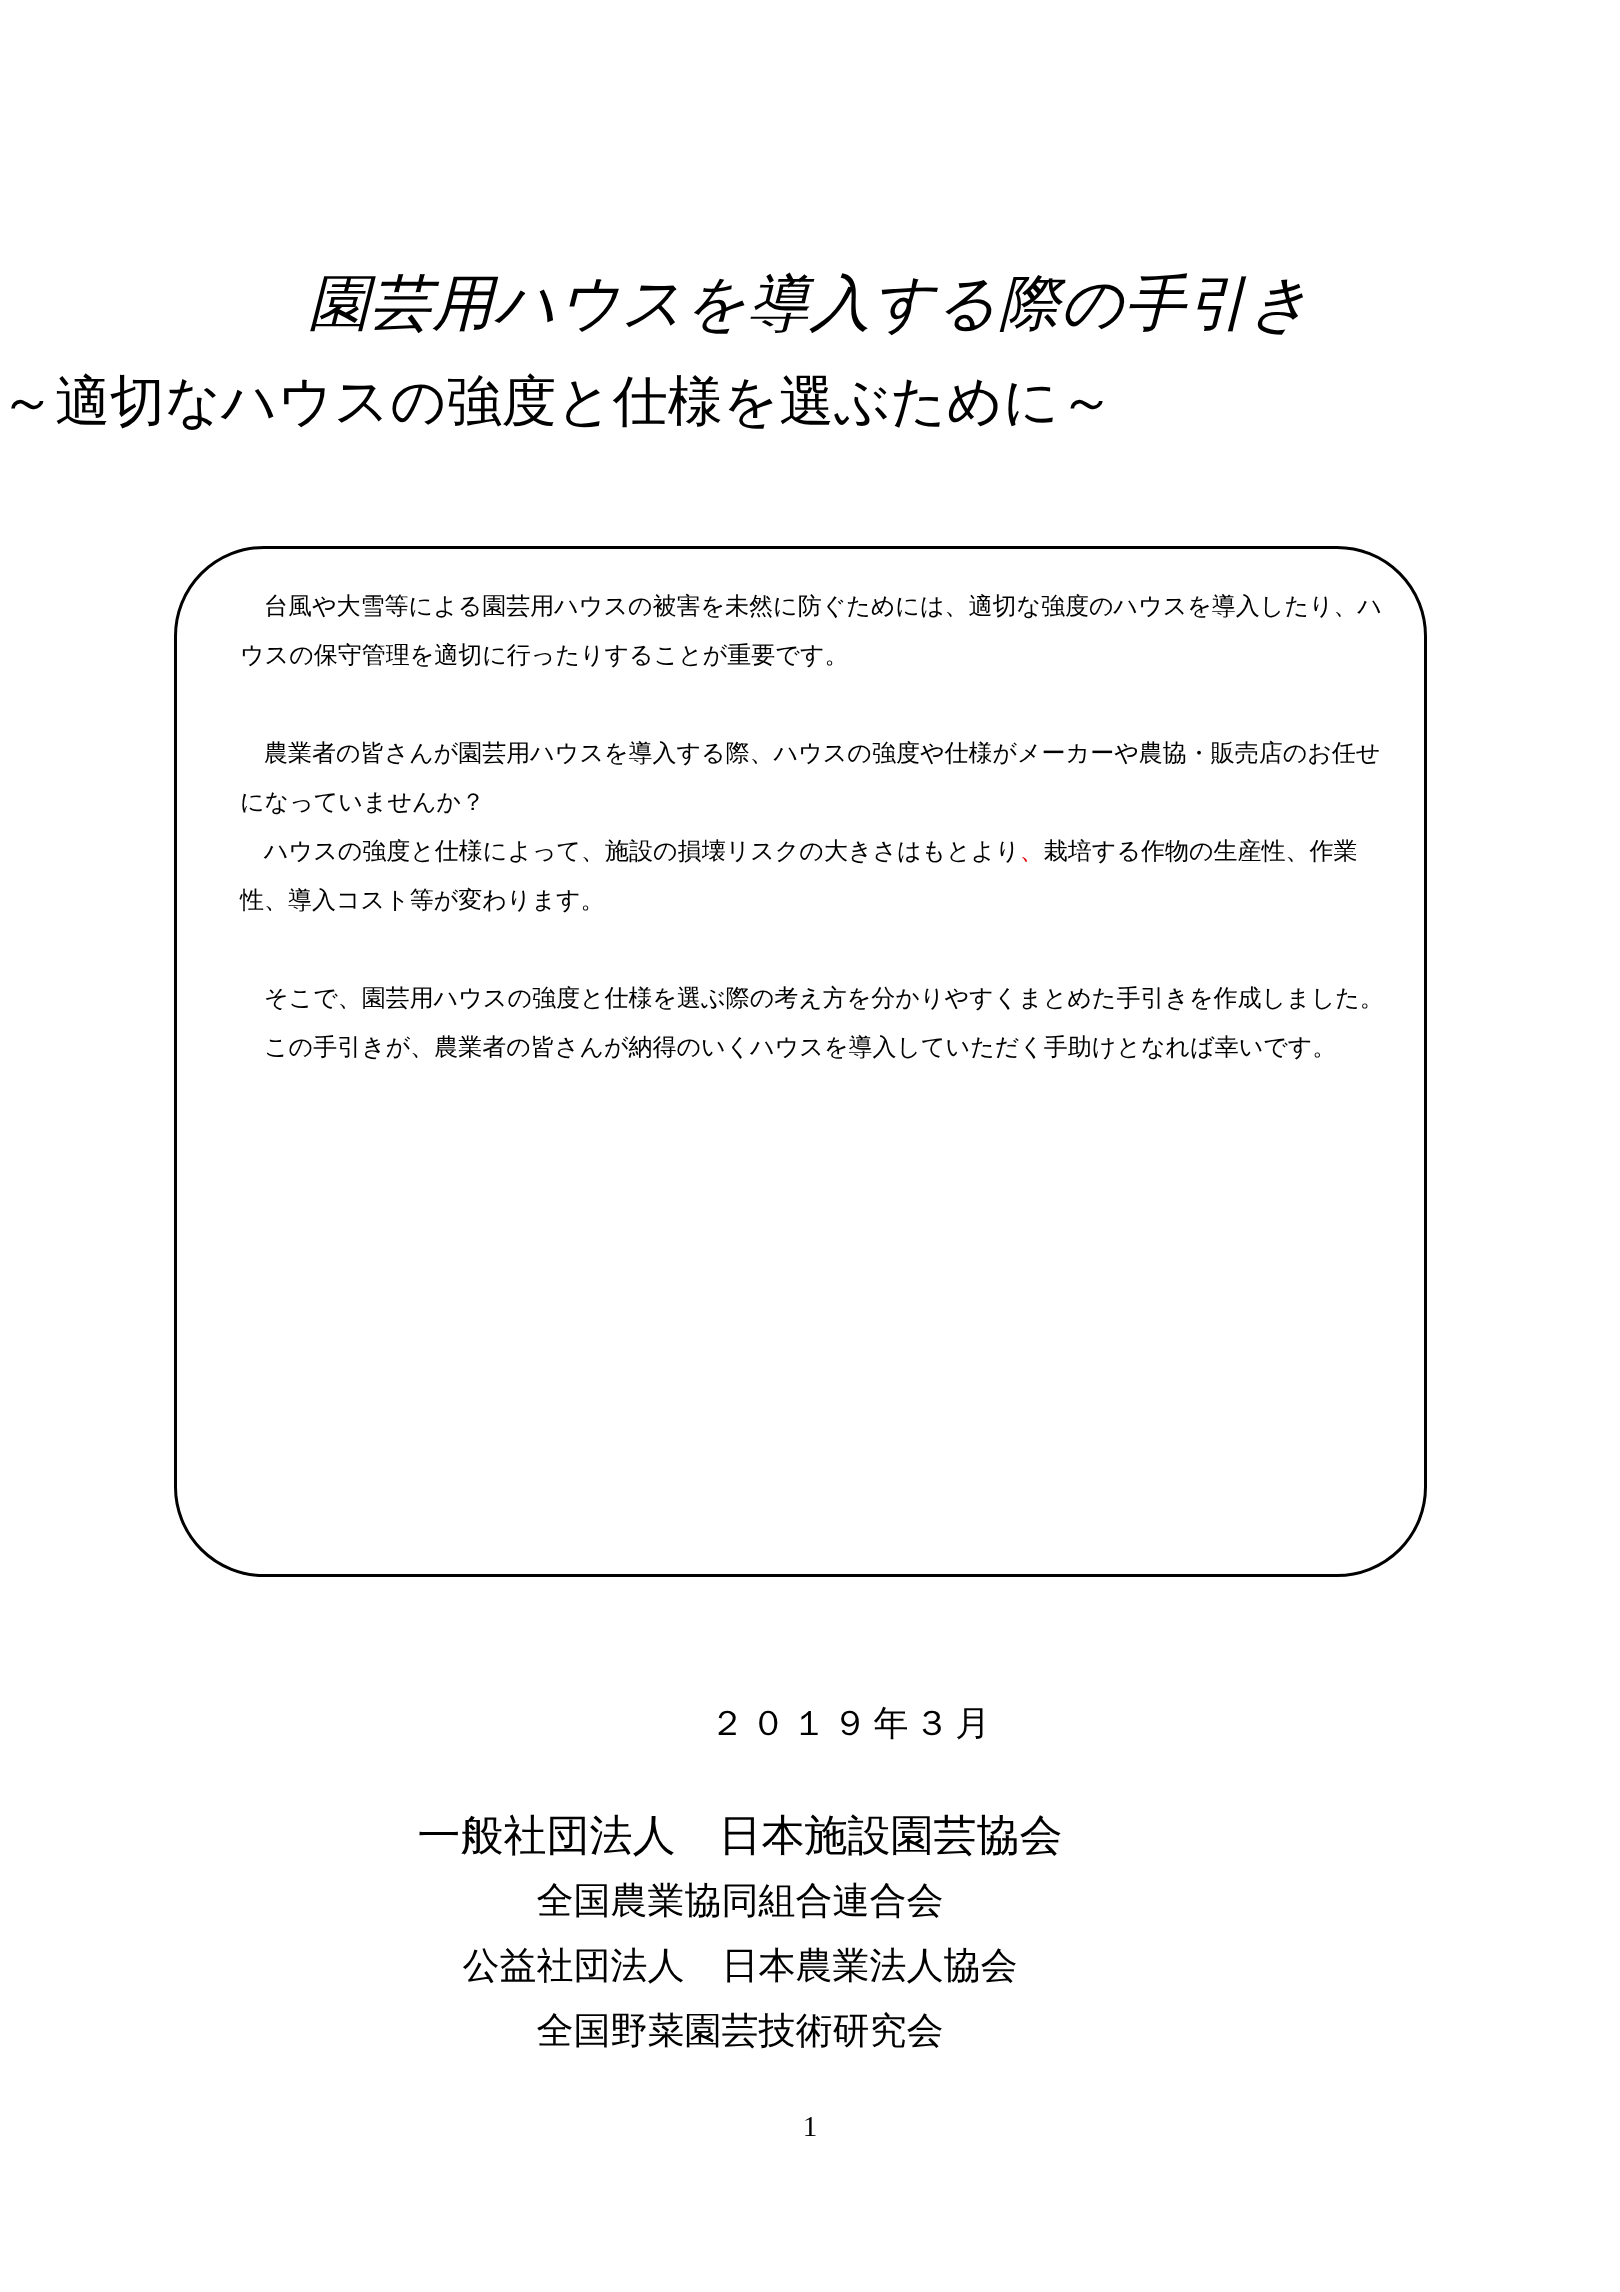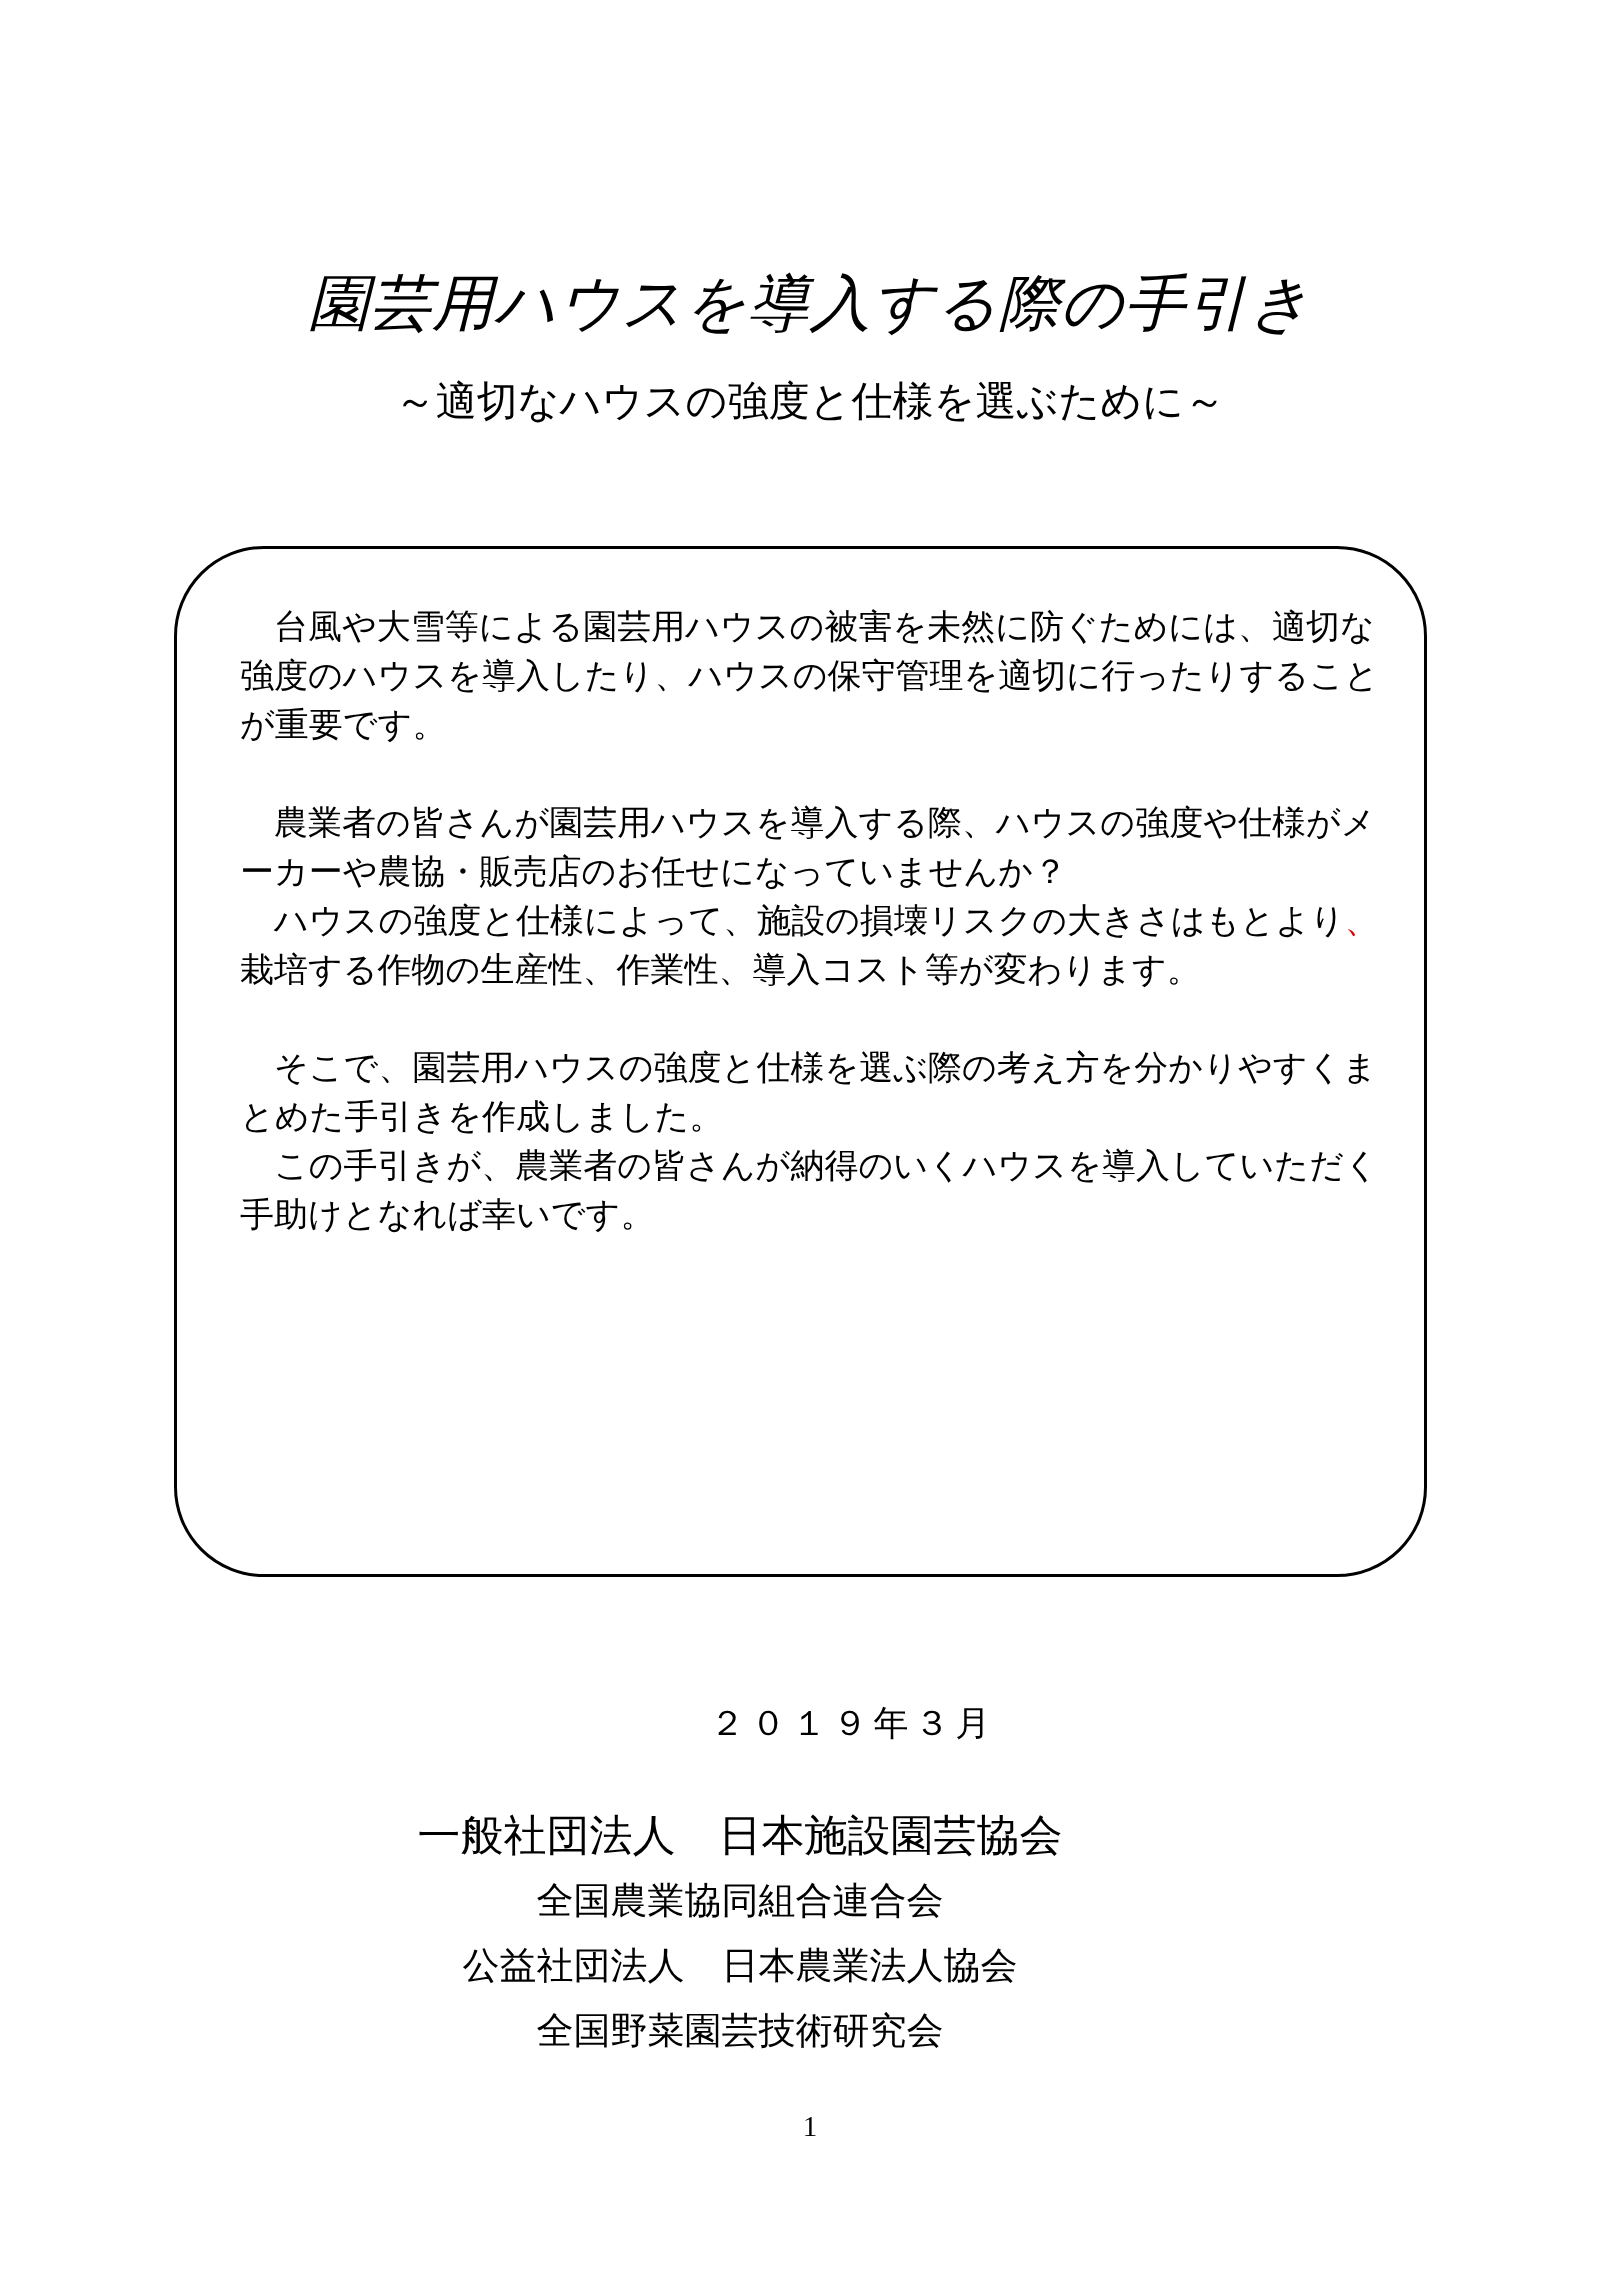--- a/index.html
+++ b/index.html
@@ -1,20 +1,20 @@
 <!DOCTYPE html>
 <html><head>
 <meta charset="utf-8">
 <style>
   html, body { margin: 0; padding: 0; background: #ffffff; }
   body { width: 1620px; height: 2293px; position: relative; overflow: hidden; color: #000; font-family: "DejaVu Sans", "Liberation Sans", sans-serif; }
   .title { position: absolute; left: 0; width: 1620px; top: 264px; text-align: center; font-size: 61px; line-height: 78px; letter-spacing: 1px; font-style: italic; }
-  .subtitle { position: absolute; left: 0; width: 1620px; top: 374px; text-align: center; font-size: 41px; line-height: 55px; }
+  .subtitle { position: absolute; left: 0; width: 1620px; top: 374px; font-size: 55px; line-height: 55px; }
   .box { position: absolute; left: 174px; top: 546px; width: 1247px; height: 1025px; border: 3.9px solid #000; border-radius: 90px; box-sizing: content-box; }
-  .body-text { position: absolute; left: 240px; top: 602px; width: 1147px; font-size: 34px; line-height: 49px; }
+  .body-text { position: absolute; left: 240px; top: 582px; width: 1147px; font-size: 24px; line-height: 49px; }
   .para { margin: 0 0 49px 0; }
   .para p { margin: 0; text-indent: 1em; }
   .red { color: #e00000; }
   .date { position: absolute; left: 0; width: 1620px; top: 1699px; text-align: center; font-size: 35px; line-height: 49px; letter-spacing: 5.9px; margin-left: 43px; }
   .orgs { position: absolute; left: 0; width: 1480px; top: 1803px; text-align: center; }
   .org-main { font-size: 43px; line-height: 65px; }
   .org { font-size: 37px; line-height: 65px; text-align: center; }
   .page-num { position: absolute; left: 0; width: 1620px; top: 2109px; text-align: center; font-family: "Liberation Serif", "DejaVu Serif", serif; font-size: 29px; line-height: 35px; }
 </style>
 </head>

